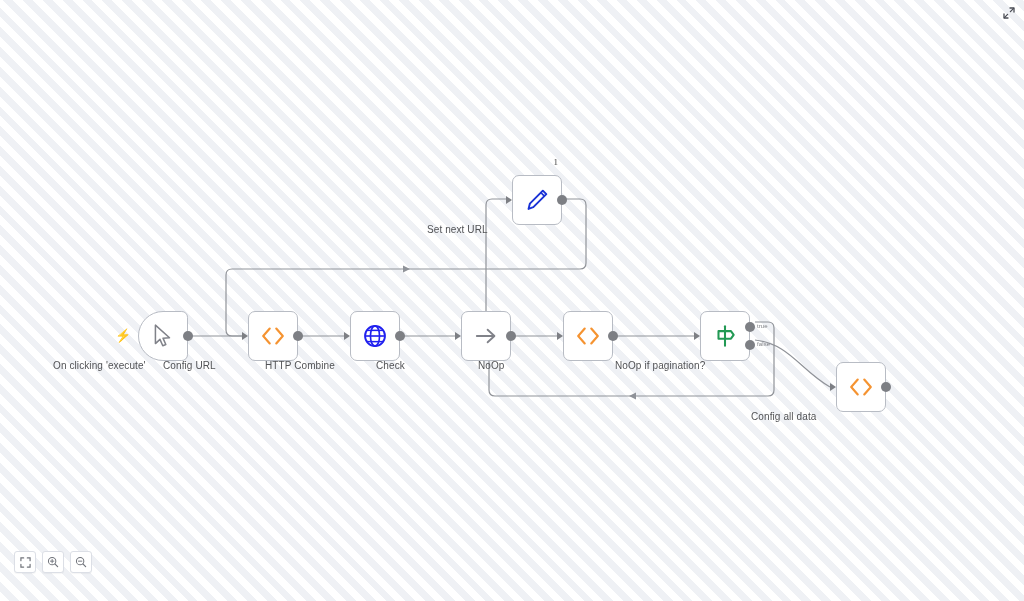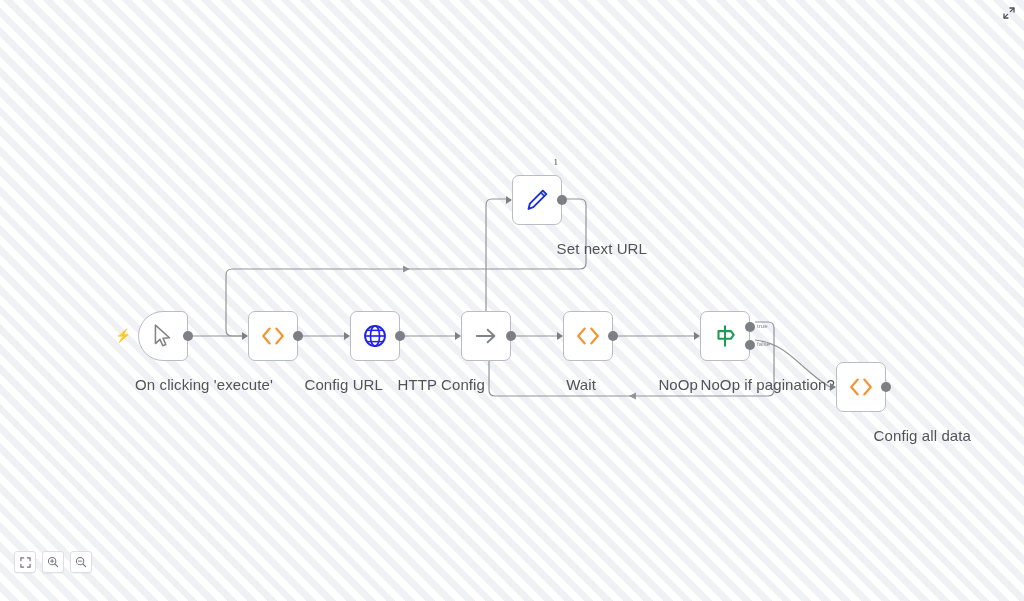--- a/index.html
+++ b/index.html
@@ -59,25 +59,25 @@
     align-items: center;
     justify-content: center;
   }
 
   .node-box.trigger {
     border-radius: 28px 7px 7px 28px;
   }
 
   .node-label {
     position: absolute;
-    top: 42px;
+    top: 23px;
     left: -110px;
     width: 220px;
-    text-align: right;
-    font-size: 15px;
+    text-align: left;
+    font-size: 10px;
     line-height: 13px;
     color: #525356;
     white-space: nowrap;
     letter-spacing: 0.1px;
   }
 
   
   .dot-out {
     position: absolute;
     width: 10px;
@@ -256,36 +256,36 @@
     <div class="node-box">
       <svg width="26" height="26" viewBox="0 0 24 24" aria-hidden="true">
         <circle cx="12" cy="12" r="9.2" fill="none" stroke="#2020ef" stroke-width="1.7"></circle>
         <ellipse cx="12" cy="12" rx="4.2" ry="9.2" fill="none" stroke="#2020ef" stroke-width="1.5"></ellipse>
         <line x1="2.8" y1="12" x2="21.2" y2="12" stroke="#2020ef" stroke-width="1.5"></line>
         <line x1="4.3" y1="6.8" x2="19.7" y2="6.8" stroke="#2020ef" stroke-width="1.4"></line>
         <line x1="4.3" y1="17.2" x2="19.7" y2="17.2" stroke="#2020ef" stroke-width="1.4"></line>
       </svg>
     </div>
     <div class="dot-out"></div>
-    <div class="node-label">HTTP Config</div>
+    <div class="node-label">HTTP Combine</div>
   </div>
 
   <div class="node" style="left:486px; top:336px;">
     <div class="dot-in">
       <span class="tri"></span>
         <span class="bar"></span>
     </div>
     <div class="node-box">
       <svg width="26" height="26" viewBox="0 0 24 24" aria-hidden="true">
         <line x1="3.5" y1="12" x2="19.5" y2="12" stroke="#808289" stroke-width="1.7" stroke-linecap="round"></line>
         <path d="M13.5 6.2 L19.8 12 L13.5 17.8" fill="none" stroke="#808289" stroke-width="1.7" stroke-linecap="round" stroke-linejoin="round"></path>
       </svg>
     </div>
     <div class="dot-out"></div>
-    <div class="node-label">Wait</div>
+    <div class="node-label">Check</div>
   </div>
 
   <div class="node" style="left:588px; top:336px;">
     <div class="dot-in">
       <span class="tri"></span>
         <span class="bar"></span>
     </div>
     <div class="node-box">
       <svg width="28" height="22" viewBox="0 0 30 22" aria-hidden="true">
         <path d="M11.5 3 L4.5 11 L11.5 19" fill="none" stroke="#f59331" stroke-width="2.3" stroke-linecap="round" stroke-linejoin="round"></path>

